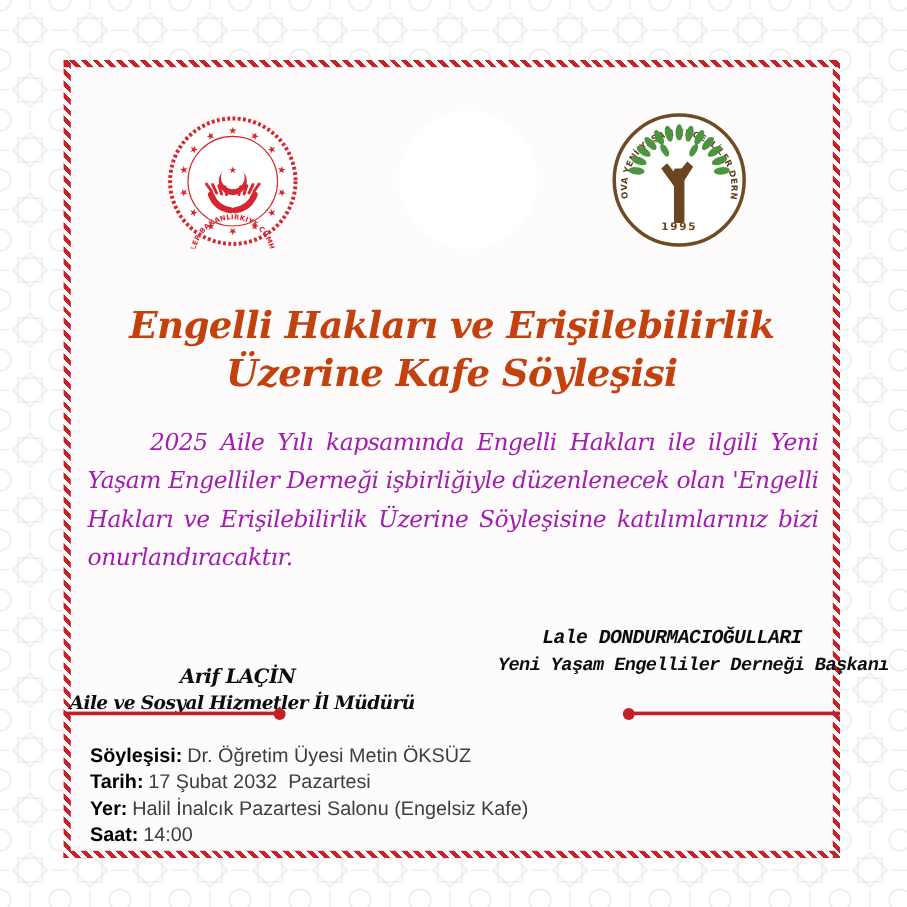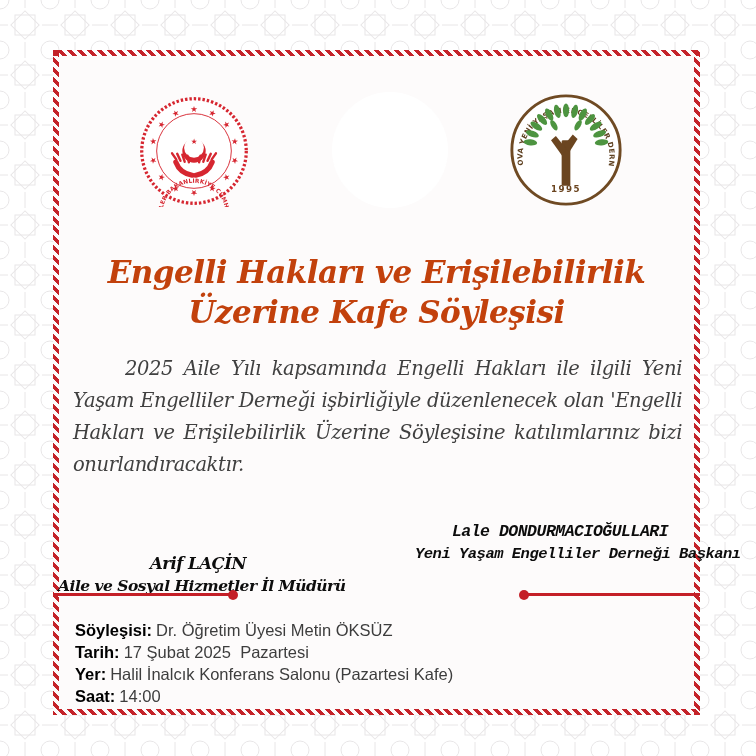--- a/index.html
+++ b/index.html
@@ -27,21 +27,21 @@
   .title-block{
     position:absolute;left:0;top:202px;width:647px;text-align:center;
     font-family:"DejaVu Serif","Liberation Serif",serif;
     font-style:italic;font-weight:600;font-size:31px;line-height:40px;
     color:#c2410c;letter-spacing:-0.5px;
   }
   .body-text{
     position:absolute;left:20px;top:303px;width:609px;
     font-family:"DejaVu Serif","Liberation Serif",serif;
     font-style:italic;font-size:19.5px;line-height:32px;
-    color:#404040;text-align:justify;text-indent:52px;letter-spacing:-0.4px;
+    color:#a21caf;text-align:justify;text-indent:52px;letter-spacing:-0.4px;
   }
   .sig{
     position:absolute;top:470px;text-align:center;
     font-family:"DejaVu Serif","Liberation Serif",serif;
     font-style:italic;font-weight:bold;color:#0d0d0d;letter-spacing:-0.5px;
   }
   .sig .sig-name{font-size:16.5px;line-height:23px;white-space:nowrap;}
   .sig .sig-title{font-size:15.5px;line-height:22px;white-space:nowrap;}
   .sig.left{left:5px;width:280px;margin-top:32px;}
   .sig.right{left:362px;width:290px;font-family:Liberation Mono, monospace;}
@@ -239,22 +239,22 @@
   </div>
   <div class="divider-line dl-right">
     <span class="divider-dot"></span>
   </div>
 
   <div class="details">
     <div class="detail-row">
       <span class="detail-label">Söyleşisi:</span><span class="detail-value">Dr. Öğretim Üyesi Metin ÖKSÜZ</span>
     </div>
     <div class="detail-row">
-      <span class="detail-label">Tarih:</span><span class="detail-value">17 Şubat 2025  Pazartesi</span>
-    </div>
-    <div class="detail-row">
-      <span class="detail-label">Yer:</span><span class="detail-value">Halil İnalcık Konferans Salonu (Pazartesi Kafe)</span>
+      <span class="detail-label">Tarih:</span><span class="detail-value">17 Şubat 2032  Pazartesi</span>
+    </div>
+    <div class="detail-row">
+      <span class="detail-label">Yer:</span><span class="detail-value">Halil İnalcık Pazartesi Salonu (Engelsiz Kafe)</span>
     </div>
     <div class="detail-row">
       <span class="detail-label">Saat:</span><span class="detail-value">14:00</span>
     </div>
   </div>
 </div>
 
 </body></html>

